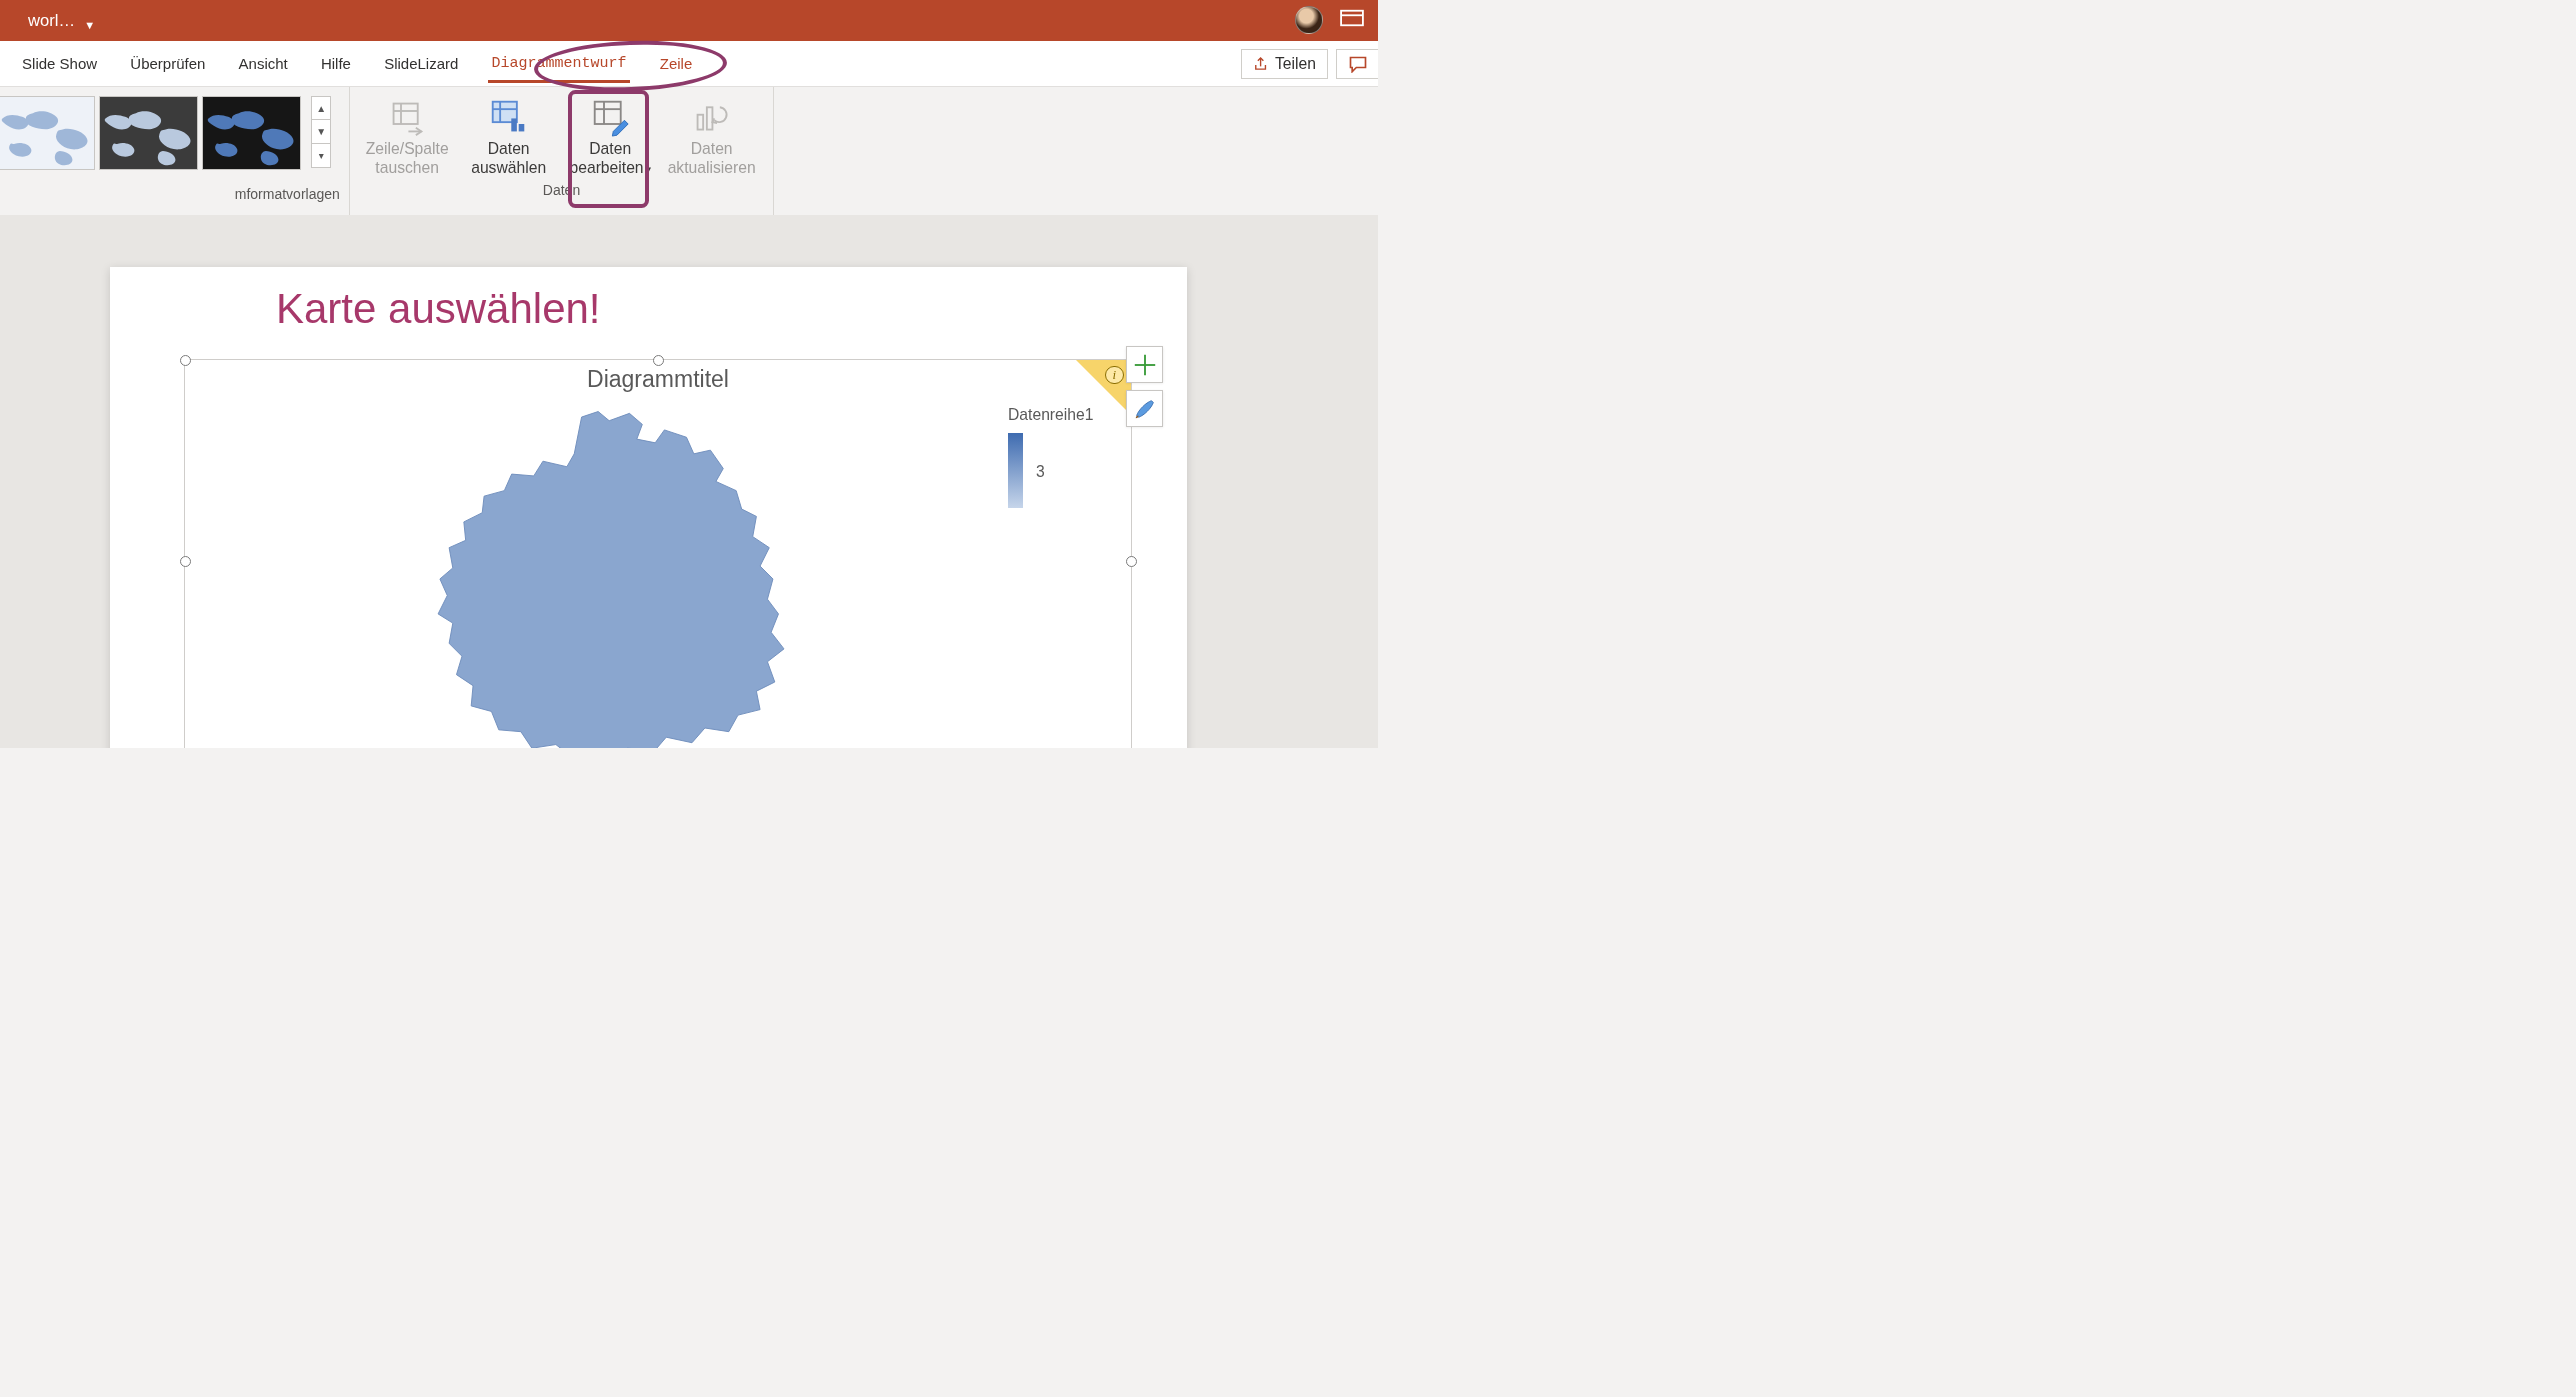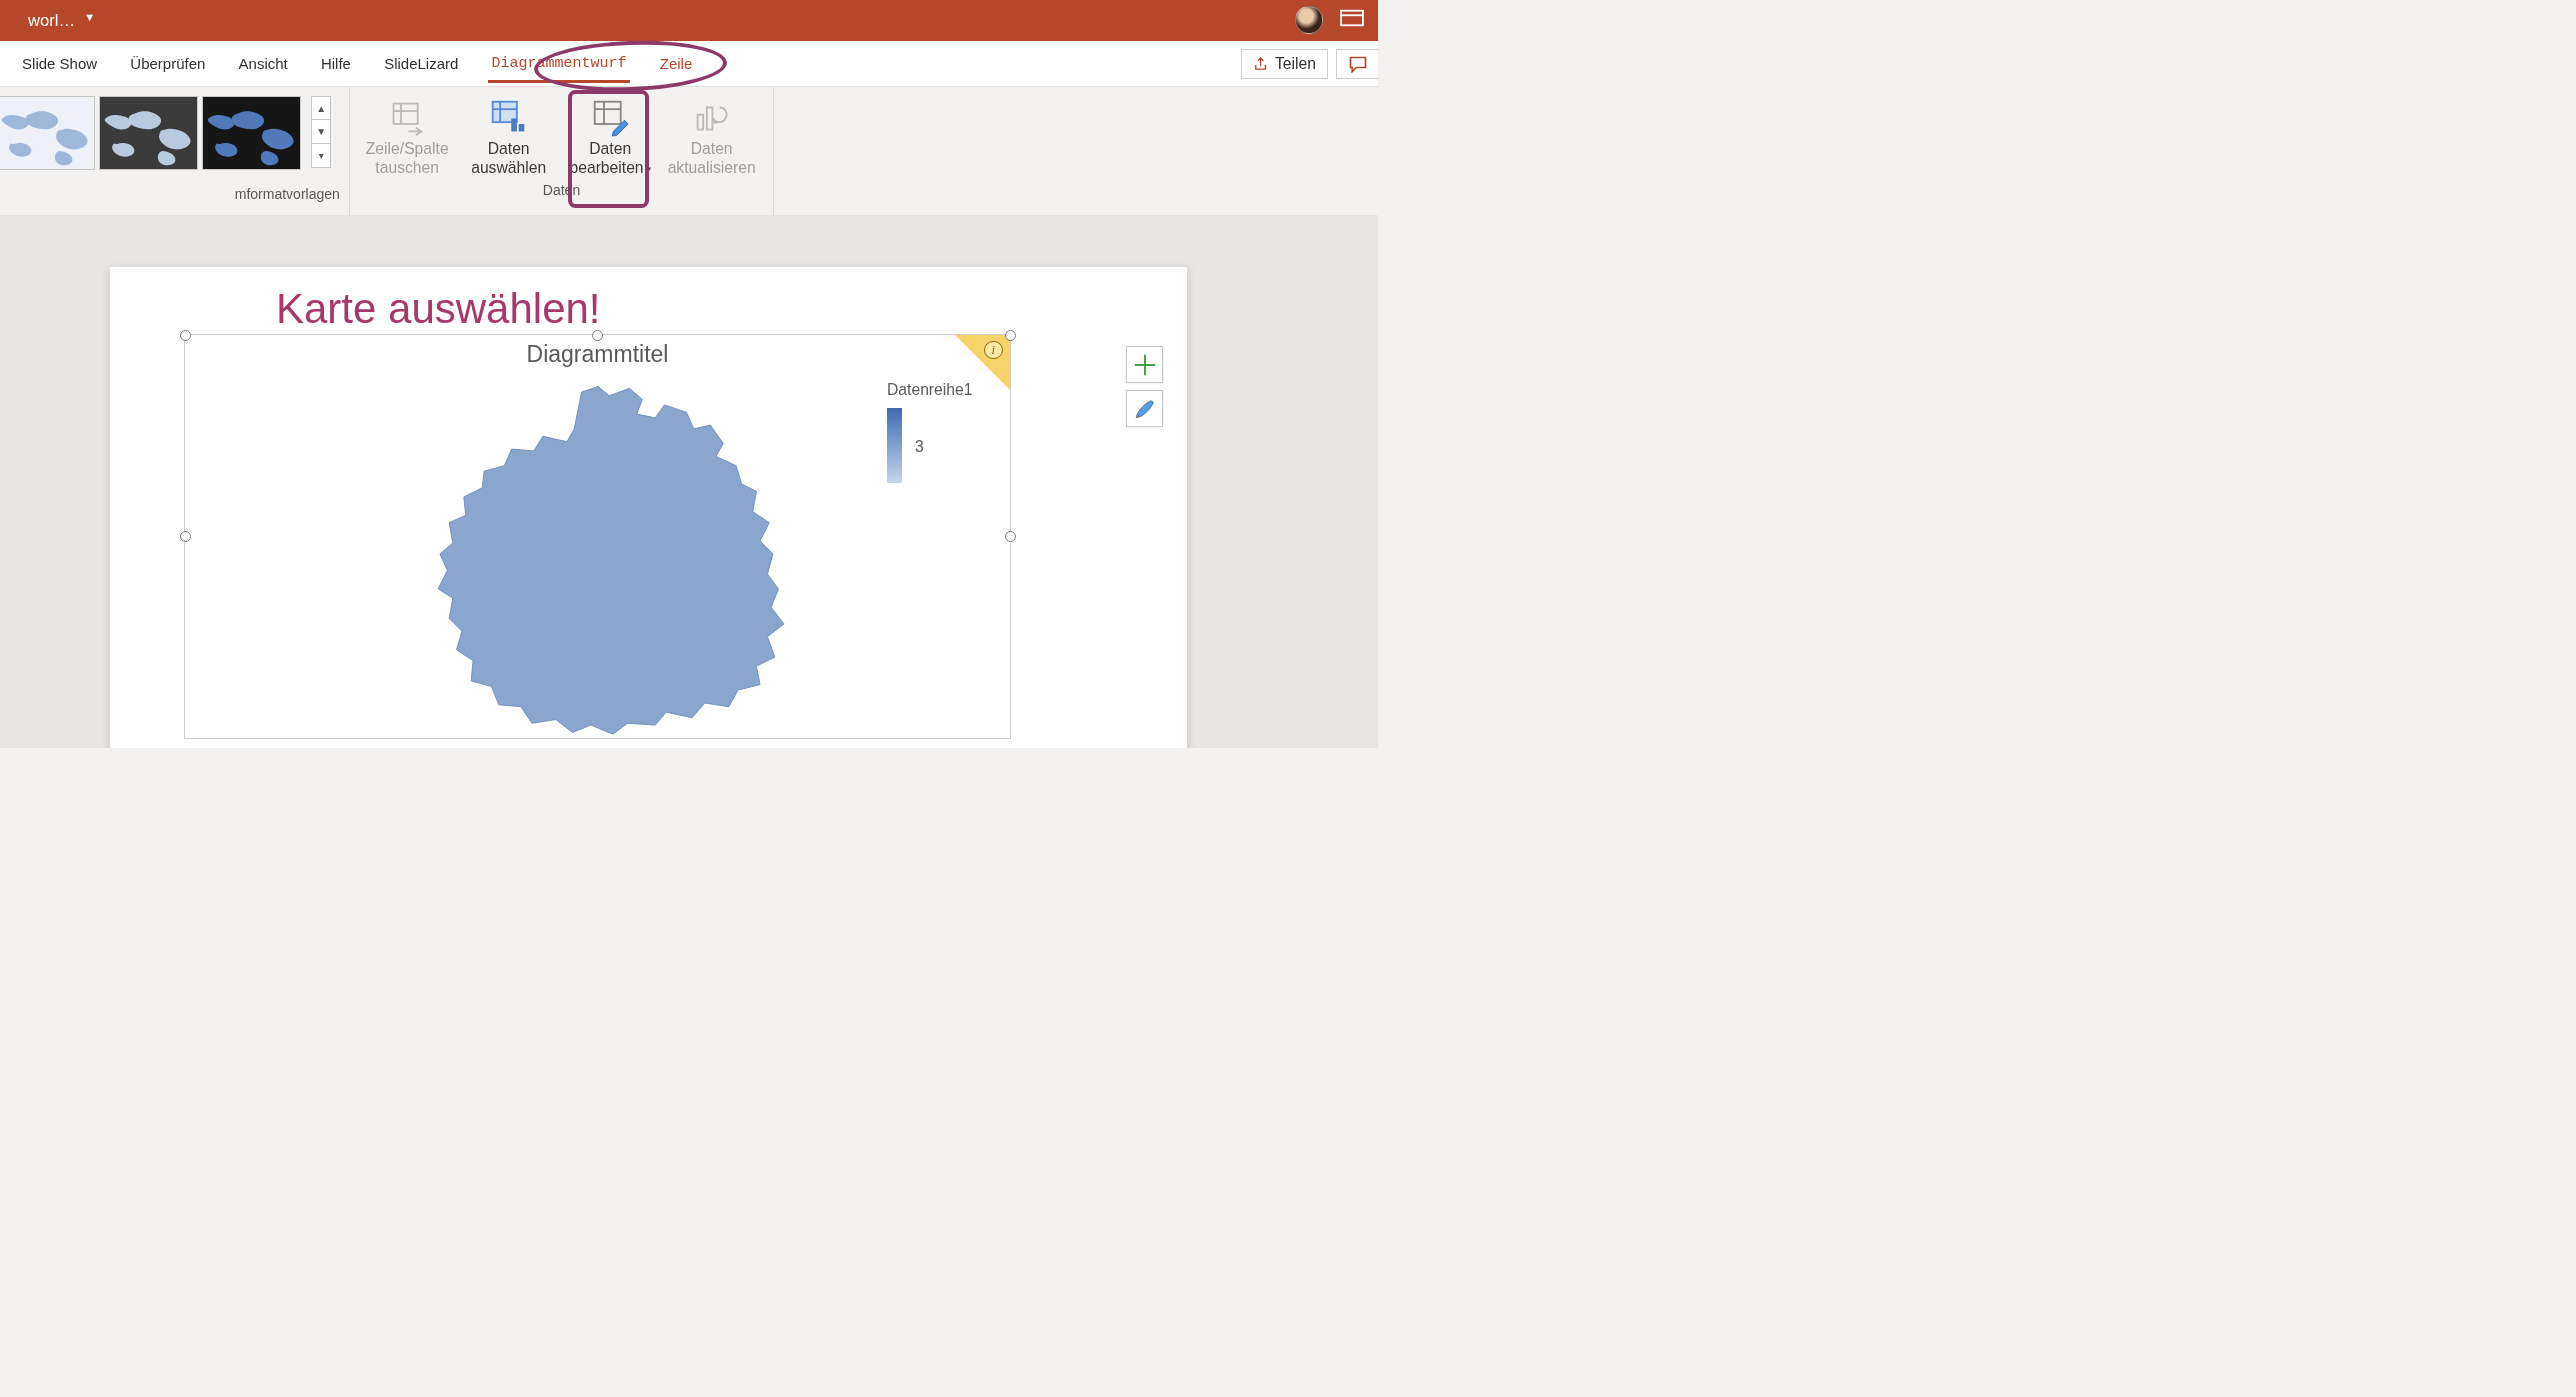--- a/index.html
+++ b/index.html
@@ -1,20 +1,20 @@
 <!DOCTYPE html>
 <html style="font-size:14.7px"><head>
 <meta charset="utf-8">
 <style>
 * { box-sizing: border-box; margin: 0; padding: 0; font-family: "Segoe UI", Arial, sans-serif; }
 body { background: #f3f2f1; overflow: hidden; width: 1378px; height: 748px; position: relative; }
 
 
 .titlebar { height: 41px; background: #b7472a; display: flex; align-items: center; position: relative; }
-.doctitle-wrap { display: flex; align-items: flex-start; margin-left: 28px; color: #fff; font-size: 16.6px; }
+.doctitle-wrap { display: flex; align-items: flex-end; margin-left: 28px; color: #fff; font-size: 16.6px; }
 .doctitle-wrap .caret { margin-left: 9.2px; font-size: 11px; }
 .searchbox { position: absolute; left: 239px; top: 5.5px; width: 534px; height: 29.5px; background: #d9957f; border-radius: 1.8px; display: flex; align-items: center; padding: 0 11px; }
 .searchbox svg { width: 16.6px; height: 16.6px; margin-right: 13px; }
 .searchbox .placeholder { color: #5a2315; font-size: 16.6px; }
 .avatar { position: absolute; right: 55px; top: 6.4px; width: 28px; height: 28px; border-radius: 50%; background: radial-gradient(circle at 40% 35%, #e8c9a8 0 30%, #3a2416 55% 70%, #1a1410 100%); border: 0.9px solid rgba(255,255,255,.4); }
 .winicon { position: absolute; right: 13px; top: 8.3px; width: 26px; height: 20px; }
 .winicon svg { width: 26px; height: 20px; }
 
 
 .tabsbar { height: 46px; background: #fff; border-bottom: 0.9px solid #e1dfdd; display: flex; align-items: center; padding-left: 5.5px; position: relative; }
@@ -48,21 +48,21 @@
 .rbtn .ic { width: 39px; height: 39px; display: flex; align-items: center; justify-content: center; }
 .rbtn .lbl { font-size: 15.7px; text-align: center; line-height: 1.25; margin-top: 1.8px; }
 .rbtn .lbl .drop { font-size: 11px; margin-left: 1.8px; }
 
 
 .canvas { position: absolute; top: 215px; left: 0; right: 0; bottom: 0; background: #e8e6e3; padding-left: 6px; }
 .slide { position: absolute; top: 52px; left: 110px; width: 1077px; height: 516px; background: #fff; box-shadow: 0 1.8px 9.2px rgba(0,0,0,.15); }
 
 .annot-title { position: absolute; top: 18.4px; left: 166px; font-size: 42px; color: #a7386a; font-weight: 400; }
 
-.chartbox { position: absolute; top: 67px; left: 74px; width: 827px; height: 405px; border: 0.9px solid #cfcdca; }
+.chartbox { position: absolute; top: 92px; left: 74px; width: 948px; height: 405px; border: 0.9px solid #cfcdca; }
 .chart-title { text-align: center; font-size: 23px; color: #595959; margin-top: 5.5px; }
 .corner-badge { position: absolute; right: 0; top: 0; width: 55px; height: 55px; }
 .corner-badge::before { content: ""; position: absolute; right: 0; top: 0; border-style: solid; border-width: 0 55px 55px 0; border-color: transparent #f7d46a transparent transparent; }
 .corner-badge .i { position: absolute; right: 7.4px; top: 5.5px; width: 18.4px; height: 18.4px; border: 1.8px solid #8a6d00; border-radius: 50%; display: flex; align-items: center; justify-content: center; font-family: serif; font-style: italic; font-size: 13px; color: #8a6d00; background: #fde9a7; }
 
 
 .handle { position: absolute; width: 11px; height: 11px; border: 0.9px solid #7a7a7a; background: #fff; border-radius: 50%; }
 .h-tl { left: -5.5px; top: -5.5px; } .h-tm { left: calc(50% - 5.5px); top: -5.5px; } .h-tr { right: -5.5px; top: -5.5px; }
 .h-ml { left: -5.5px; top: calc(50% - 5.5px); } .h-mr { right: -5.5px; top: calc(50% - 5.5px); }
 

